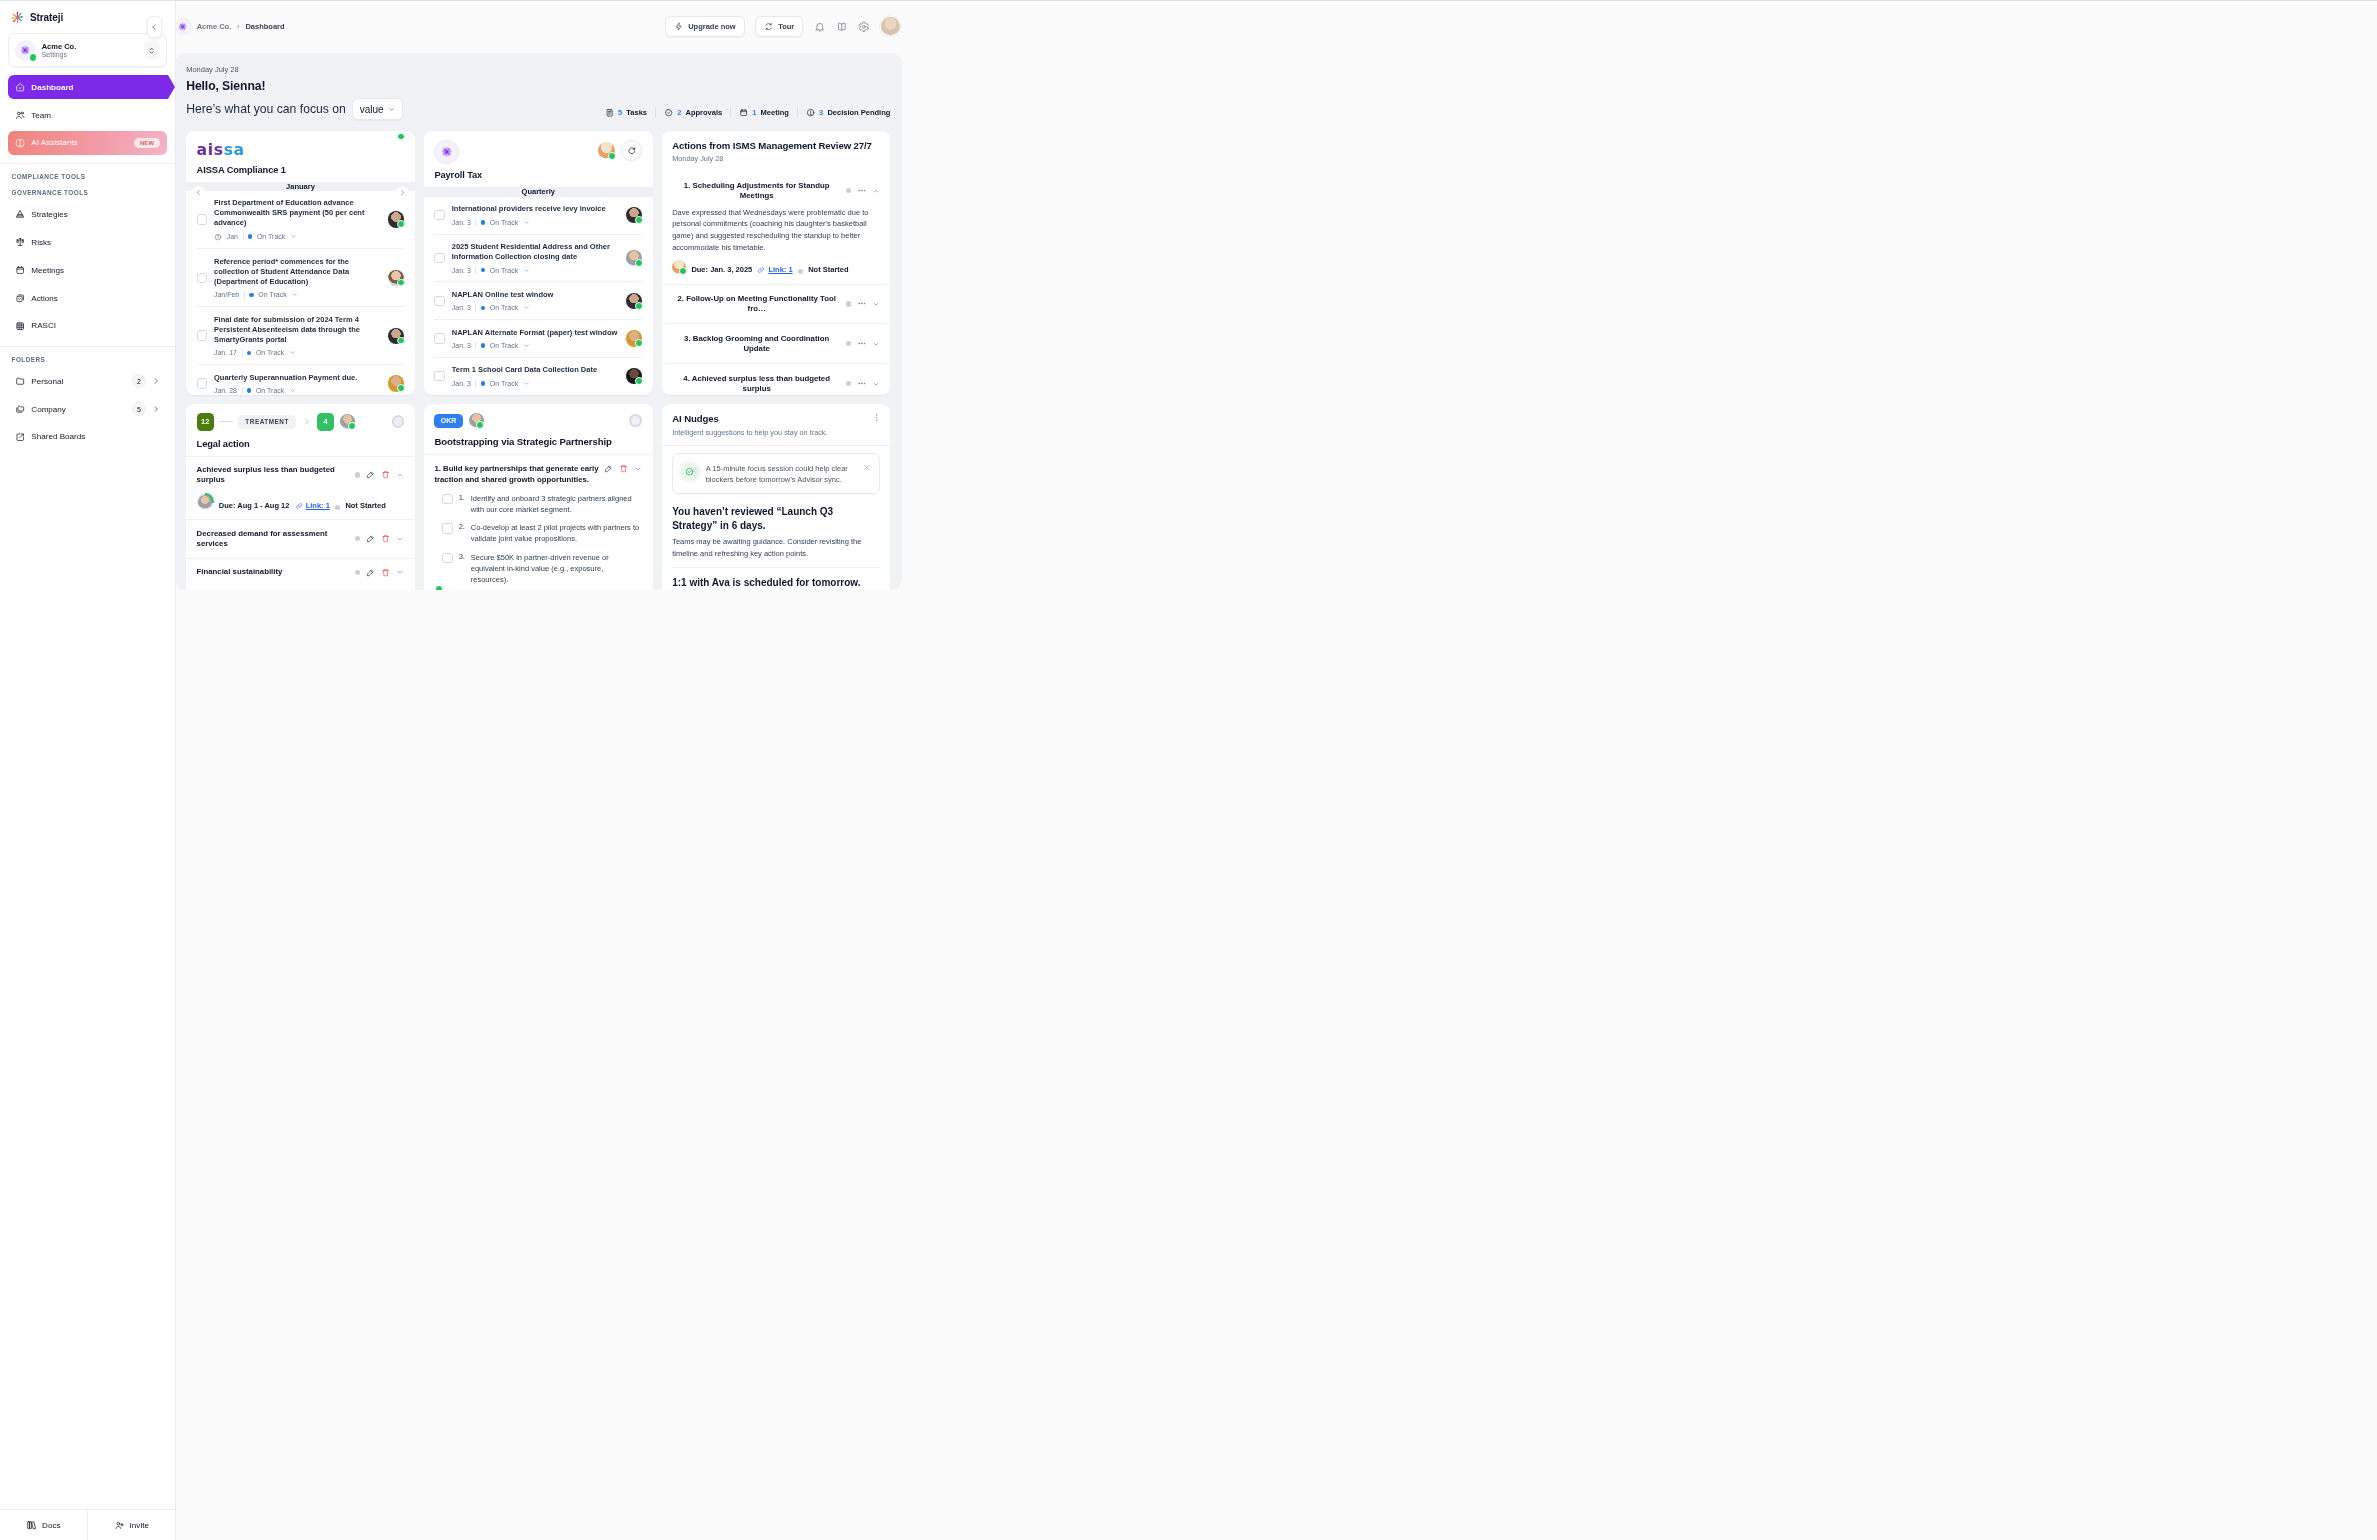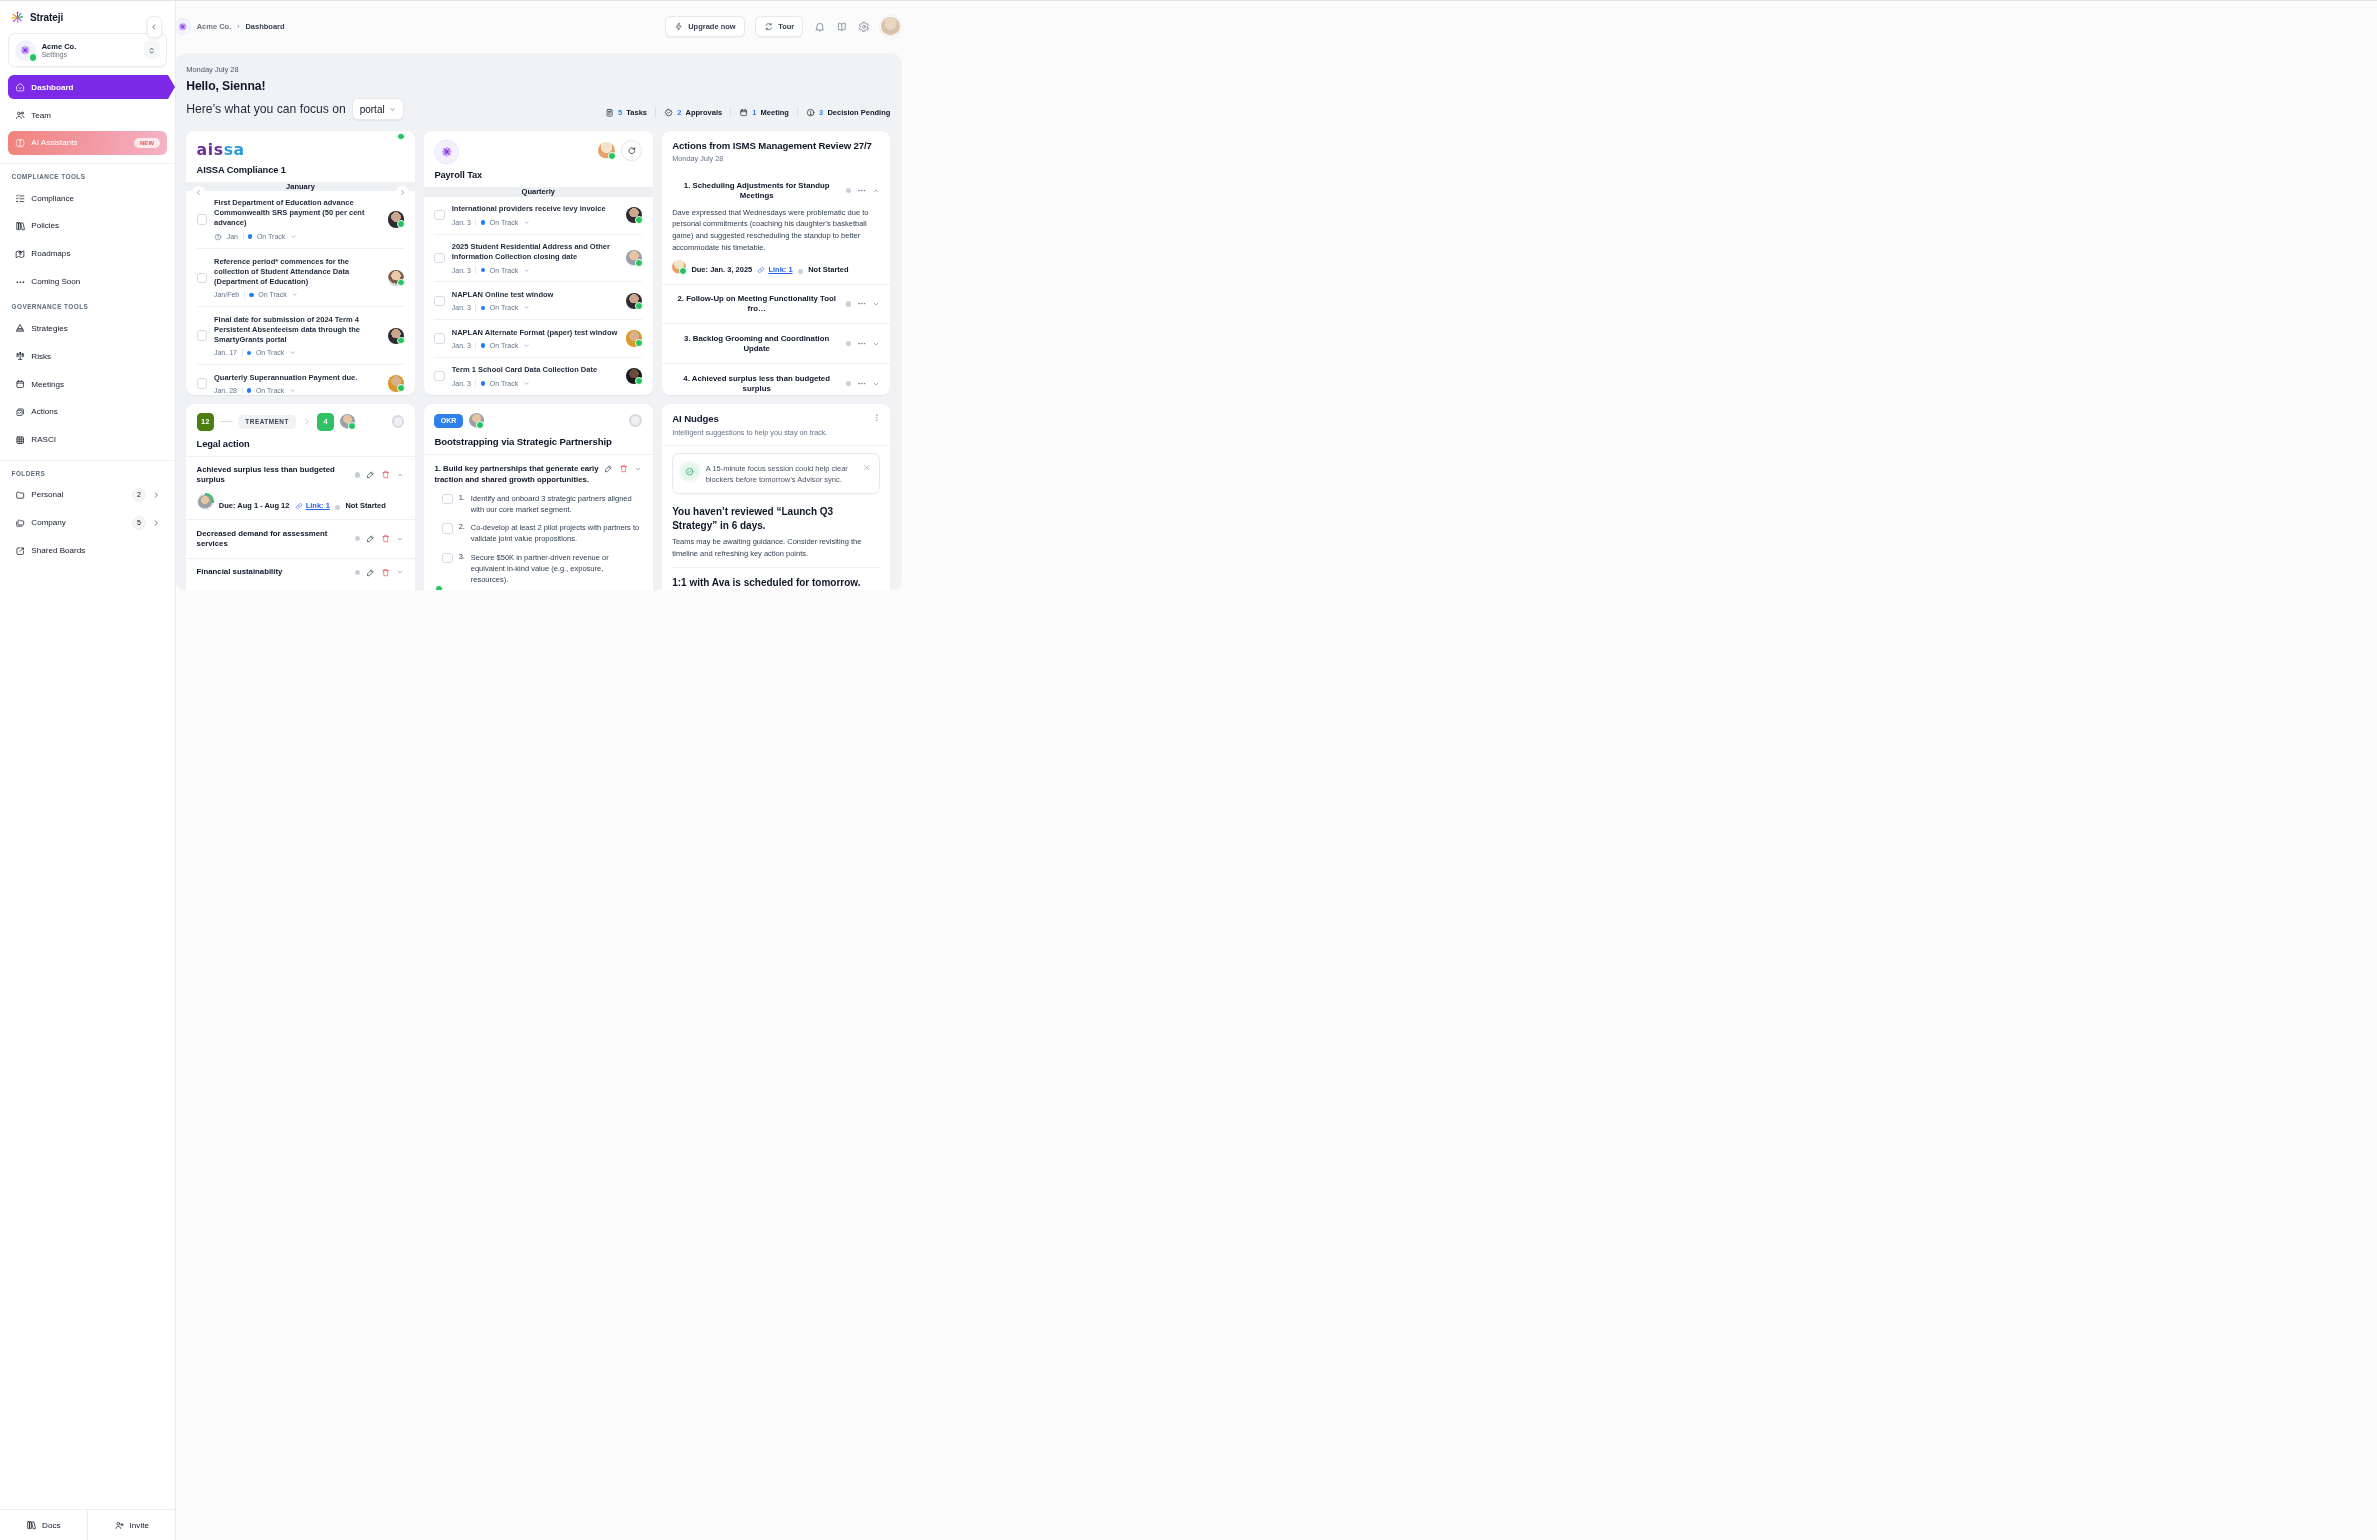--- a/index.html
+++ b/index.html
@@ -385,46 +385,20 @@
         <svg class="ic" viewBox="0 0 18 18" width="10.4" height="10.4">
             <use href="#i-brain"></use>
           </svg>
         <span>AI Assistants</span>
         <span class="badge-new">NEW</span>
       </div>
     </nav>
 
     <div class="side-div"></div>
     <div class="sec-title">COMPLIANCE TOOLS</div>
-    <nav class="nav" style="margin-top:0">
-      <div class="nav-item">
-        <svg class="ic" viewBox="0 0 18 18" width="10.4" height="10.4">
-            <use href="#i-listchecks"></use>
-          </svg>
-        <span>Compliance</span>
-      </div>
-      <div class="nav-item">
-        <svg class="ic" viewBox="0 0 18 18" width="10.4" height="10.4">
-            <use href="#i-books"></use>
-          </svg>
-        <span>Policies</span>
-      </div>
-      <div class="nav-item">
-        <svg class="ic" viewBox="0 0 18 18" width="10.4" height="10.4">
-            <use href="#i-map"></use>
-          </svg>
-        <span>Roadmaps</span>
-      </div>
-      <div class="nav-item">
-        <svg class="ic" viewBox="0 0 18 18" width="10.4" height="10.4">
-            <use href="#i-dots"></use>
-          </svg>
-        <span>Coming Soon</span>
-      </div>
-    </nav>
 
     <div class="sec-title">GOVERNANCE TOOLS</div>
     <nav class="nav" style="margin-top:0">
       <div class="nav-item">
         <svg class="ic" viewBox="0 0 18 18" width="10.4" height="10.4">
             <use href="#i-pyramid"></use>
           </svg>
         <span>Strategies</span>
       </div>
       <div class="nav-item">
@@ -547,21 +521,21 @@
   </div>
 
   <div class="panel">
     <div class="greet-row">
       <div>
         <div class="greet-date">Monday July 28</div>
         <div class="greet-hello">Hello, Sienna!</div>
         <div class="greet-focus">
           <span>Here’s what you can focus on</span>
           <span class="today-select">
-            <span>portal</span>
+            <span>value</span>
             <svg class="ic ic12" viewBox="0 0 12 12" width="7" height="7">
                 <use href="#i-chevd"></use>
               </svg>
           </span>
         </div>
       </div>
       <div class="stats">
         <span class="stat">
           <svg class="ic ic16" viewBox="0 0 16 16" width="9.3" height="9.3">
               <use href="#i-clip"></use>

